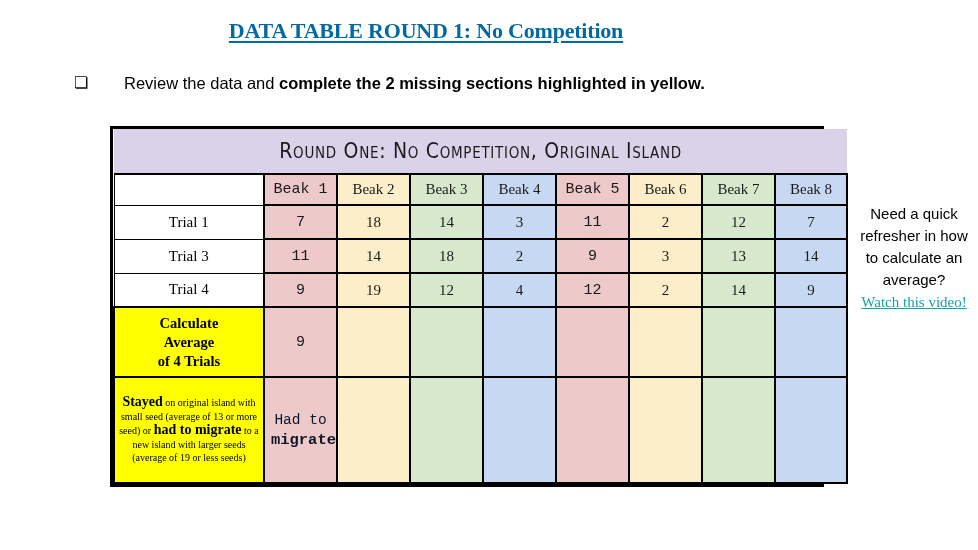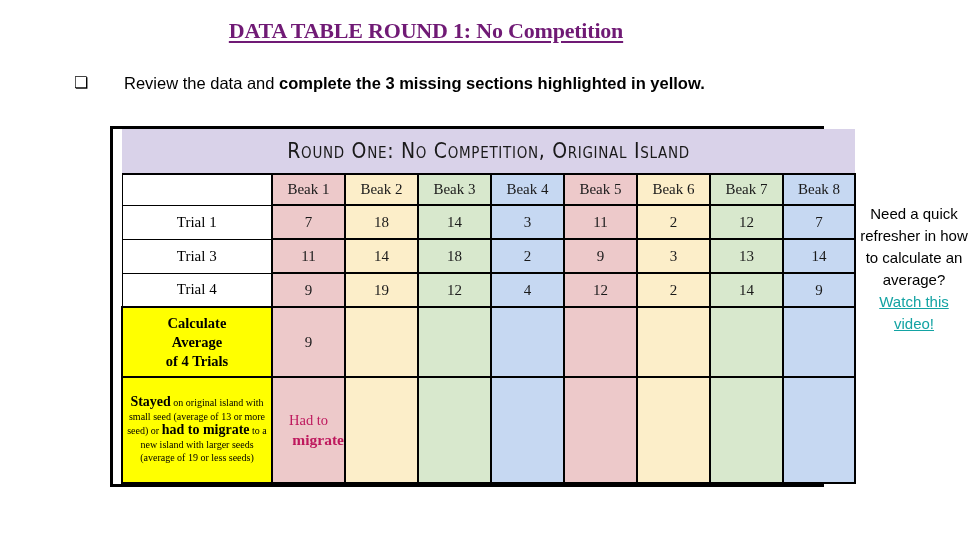--- a/index.html
+++ b/index.html
@@ -19,21 +19,21 @@
   #page-title {
     position: absolute;
     top: 18px;
     left: 0;
     width: 852px;
     text-align: center;
     font-family: "Liberation Serif", serif;
     font-weight: bold;
     font-size: 22px;
     letter-spacing: -0.2px;
-    color: #701a75;
+    color: #0369a1;
     text-decoration: underline;
     text-underline-offset: 3px;
   }
 
   
   #instruction-row {
     position: absolute;
     top: 72px;
     left: 74px;
     display: flex;
@@ -59,21 +59,20 @@
 
   
   #data-table-wrap {
     position: absolute;
     left: 110px;
     top: 126px;
     width: 714px;
     border: 3px solid #000000;
     box-sizing: border-box;
     background: #ffffff;
-    padding-left: 8px;
   }
   table.grid {
     border-collapse: collapse;
     table-layout: fixed;
     width: 100%;
   }
   table.grid td { padding: 0; }
 
   .title-cell {
     background: #d9d2e9;
@@ -101,21 +100,21 @@
   .beak-head, .datacell {
     text-align: center;
     font-family: "Liberation Serif", serif;
     font-size: 15px;
     color: #1a1a1a;
     border: 2.5px solid #000000;
   }
   .beak-head { height: 29px; }
   .datacell { height: 32px; }
 
-  .c-pink   { background: #edc9ca; }
+  .c-pink   { background: #edc9ca; font-family: Liberation Mono, monospace; }
   .c-cream  { background: #fceec9; }
   .c-green  { background: #d8e8cd; }
   .c-blue   { background: #c6d8f2; }
 
   .yellow-label {
     background: #ffff00;
     text-align: center;
     font-family: "Liberation Serif", serif;
     font-weight: bold;
     font-size: 14.5px;
@@ -134,53 +133,54 @@
     text-align: center;
     vertical-align: middle;
     padding: 2px 4px;
     font-family: "Liberation Serif", serif;
     font-size: 10px;
     line-height: 13.5px;
     color: #000000;
   }
   .yellow-note .big { font-weight: bold; font-size: 14px; }
   .migrate-cell {
-    font-family: Liberation Serif, serif;
+    font-family: Liberation Mono, monospace;
     font-size: 14.5px;
     line-height: 20px;
-    color: #be185d;
+    color: #0f172a;
   }
   .migrate-cell .bold { font-weight: bold; font-size: 15.5px; text-align: right; }
 
   
   #side-note {
     position: absolute;
     left: 858px;
     top: 203px;
     width: 112px;
     text-align: center;
     font-family: "Liberation Sans", sans-serif;
     font-size: 15px;
     line-height: 22px;
     color: #000000;
   }
   #side-note-link {
     color: #13a3a3;
     text-decoration: underline;
     display: block;
+    font-family: Liberation Serif, serif;
   }
 </style>
 </head>
 <body>
 
 <div id="page-title">DATA TABLE ROUND 1: No Competition</div>
 
 <div id="instruction-row">
   <span id="bullet-icon">❏</span>
-  <span id="instruction-text"><span>Review the data and </span><span class="bold">complete the 3 missing sections highlighted in yellow.</span></span>
+  <span id="instruction-text"><span>Review the data and </span><span class="bold">complete the 2 missing sections highlighted in yellow.</span></span>
 </div>
 
 <div id="data-table-wrap">
   <table class="grid">
     <colgroup>
       <col style="width:150px">
       <col style="width:73px">
         <col style="width:73px">
         <col style="width:73px">
         <col style="width:73px">

